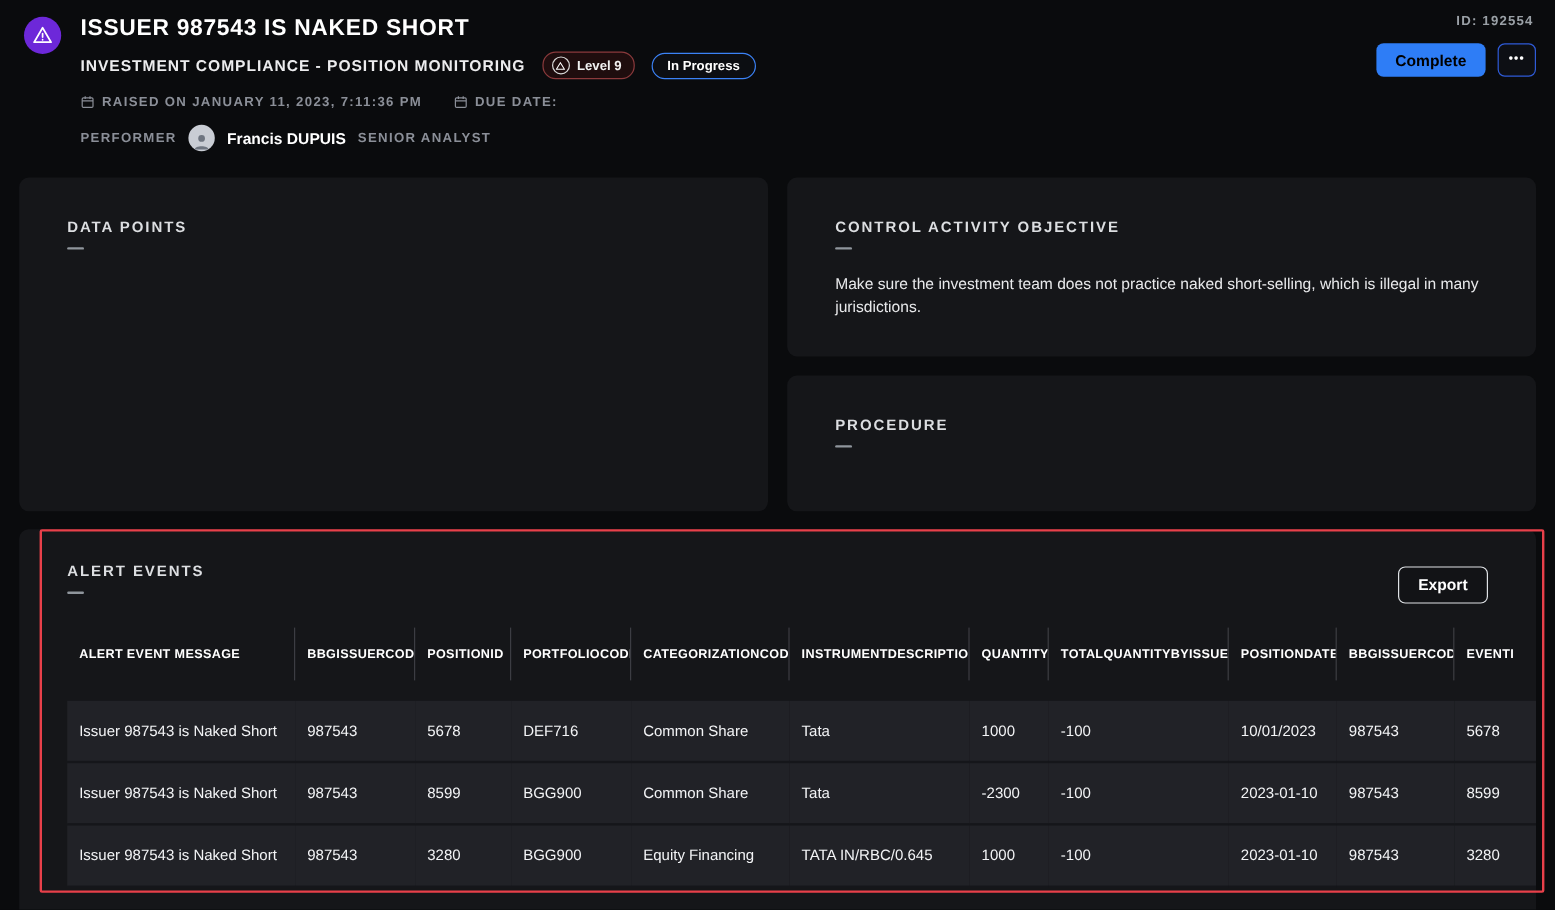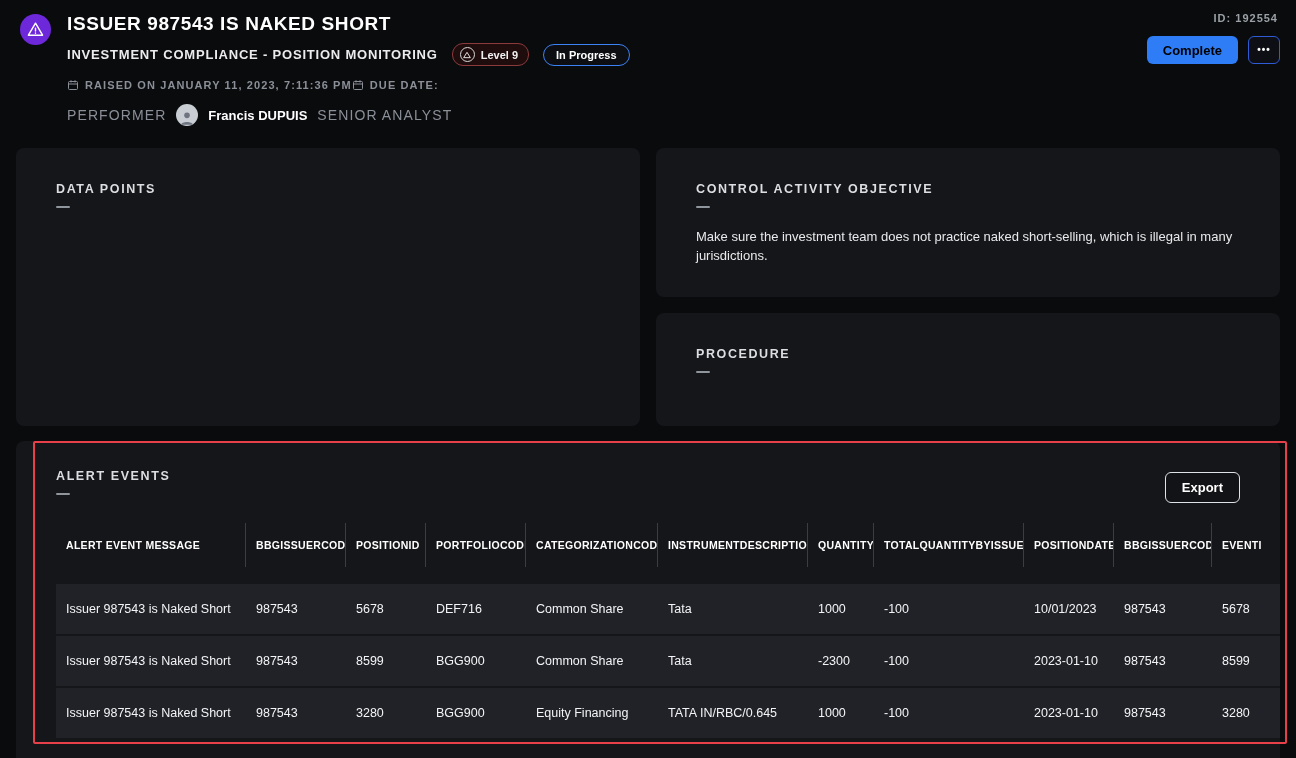--- a/index.html
+++ b/index.html
@@ -28,25 +28,25 @@
   .level-badge {
     display: inline-flex; align-items: center; gap: 6px;
     background: #1f0d0e; border: 1px solid #8b3a3c; border-radius: 11px;
     padding: 3px 10px 3px 7px; font-size: 11px; color: #f1f1f1; font-weight: bold;
   }
   .status-badge {
     display: inline-flex; align-items: center;
     background: #0c0e12; border: 1px solid #3b82f6; border-radius: 12px;
     padding: 4px 12px; font-size: 11px; color: #ffffff; font-weight: bold;
   }
-  .meta-row { display: flex; align-items: center; margin-top: 13px; }
+  .meta-row { display: flex; align-items: center; gap: 26px; margin-top: 13px; }
   .meta-item { display: flex; align-items: center; gap: 6px;
     font-size: 11px; font-weight: bold; letter-spacing: 1.1px; color: #8b8f98; }
   .performer-row { display: flex; align-items: center; gap: 10px; margin-top: 13px; padding-bottom: 10px; }
-  .muted-caps { font-size: 14px; font-weight: normal; letter-spacing: 1.1px; color: #8b8f98; }
+  .muted-caps { font-size: 11px; font-weight: bold; letter-spacing: 1.1px; color: #8b8f98; }
   .avatar {
     width: 22px; height: 22px; border-radius: 50%;
     background: #c9cdd4; display: flex; align-items: flex-end; justify-content: center;
     overflow: hidden;
   }
   .performer-name { font-size: 13px; font-weight: bold; color: #ffffff; }
 
   .header-right-id { position: absolute; top: 12px; right: 18px;
     font-size: 11px; letter-spacing: 1px; color: #9aa0a6; font-weight: bold; }
   .header-right-actions { position: absolute; top: 36px; right: 16px; display: flex; gap: 10px; }

